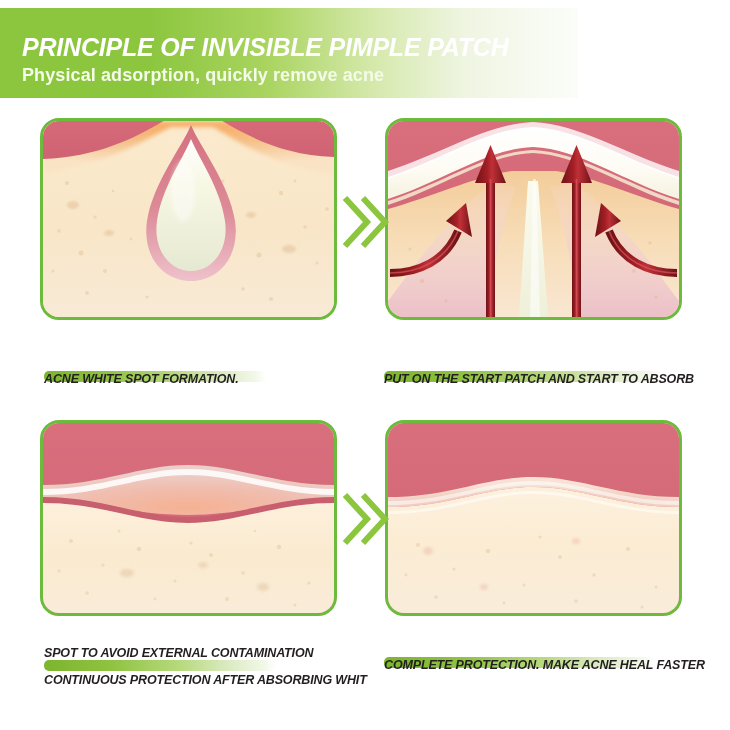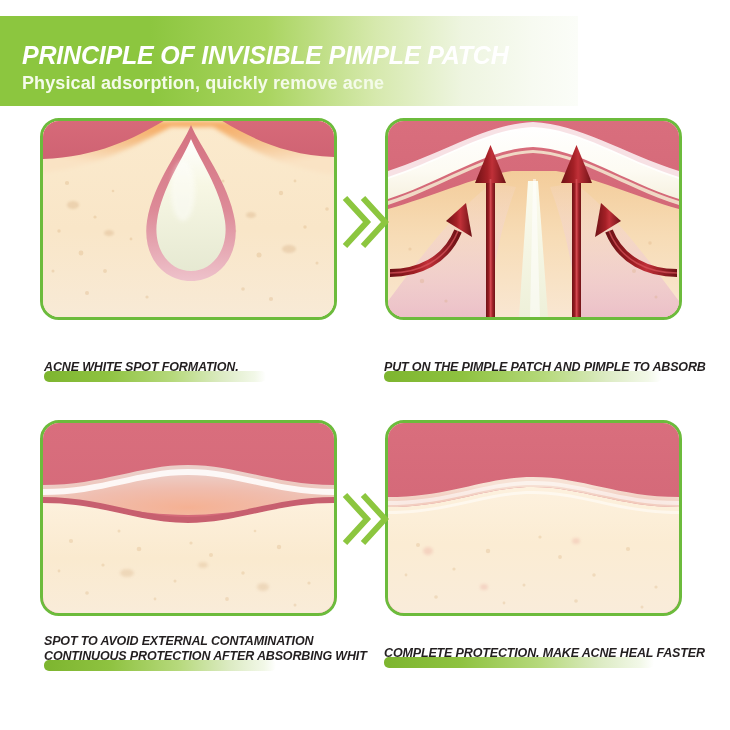--- a/index.html
+++ b/index.html
@@ -5,21 +5,21 @@
   html,body{margin:0;padding:0;}
   body{
     width:730px;height:730px;
     background:#ffffff;
     font-family:"Liberation Sans", sans-serif;
     overflow:hidden;
     position:relative;
   }
   
   .header{
-    position:absolute;left:0;top:16px;width:578px;height:90px;
+    position:absolute;left:0;top:8px;width:578px;height:90px;
     background:linear-gradient(to right,#8cc63f 0%,#8cc63f 26%,#a9d45f 46%,#d6e9ad 65%,#eef5e0 80%,#f7faf1 92%,#fbfdf8 100%);
   }
   .header-title{
     position:absolute;left:22px;top:25px;
     font-size:25px;font-weight:bold;font-style:italic;
     color:#ffffff;letter-spacing:-0.2px;white-space:nowrap;
     font-family:"Liberation Sans", sans-serif;
   }
   .header-sub{
     position:absolute;left:22px;top:57px;
@@ -64,20 +64,21 @@
   }
   .caption-text{
     position:relative;
     font-size:12.5px;
     font-weight:bold;
     font-style:italic;
     color:#231f20;
     line-height:15px;
     letter-spacing:-0.15px;
     white-space:nowrap;
+    margin-top:12px;
   }
   #caption-1{left:44px;top:360px;}
   #caption-1 .caption-bar{left:0;top:11px;width:222px;}
   #caption-2{left:384px;top:360px;}
   #caption-2 .caption-bar{left:0;top:11px;width:278px;}
   #caption-3{left:44px;top:634px;}
   #caption-3 .caption-bar{left:0;top:26px;width:232px;}
   #caption-4{left:384px;top:646px;text-align:right;}
   #caption-4 .caption-bar{left:0;top:11px;width:270px;}
 </style>
@@ -372,21 +373,21 @@
   </svg>
 </div>
 
 <div class="caption" id="caption-1">
   <div class="caption-bar"></div>
   <div class="caption-text">ACNE WHITE SPOT FORMATION.</div>
 </div>
 
 <div class="caption" id="caption-2">
   <div class="caption-bar"></div>
-  <div class="caption-text">PUT ON THE PIMPLE PATCH AND PIMPLE TO ABSORB</div>
+  <div class="caption-text">PUT ON THE START PATCH AND START TO ABSORB</div>
 </div>
 
 <div class="caption" id="caption-3">
   <div class="caption-bar"></div>
   <div class="caption-text">SPOT TO AVOID EXTERNAL CONTAMINATION</div>
   <div class="caption-text">CONTINUOUS PROTECTION AFTER ABSORBING WHIT</div>
 </div>
 
 <div class="caption" id="caption-4">
   <div class="caption-bar"></div>

